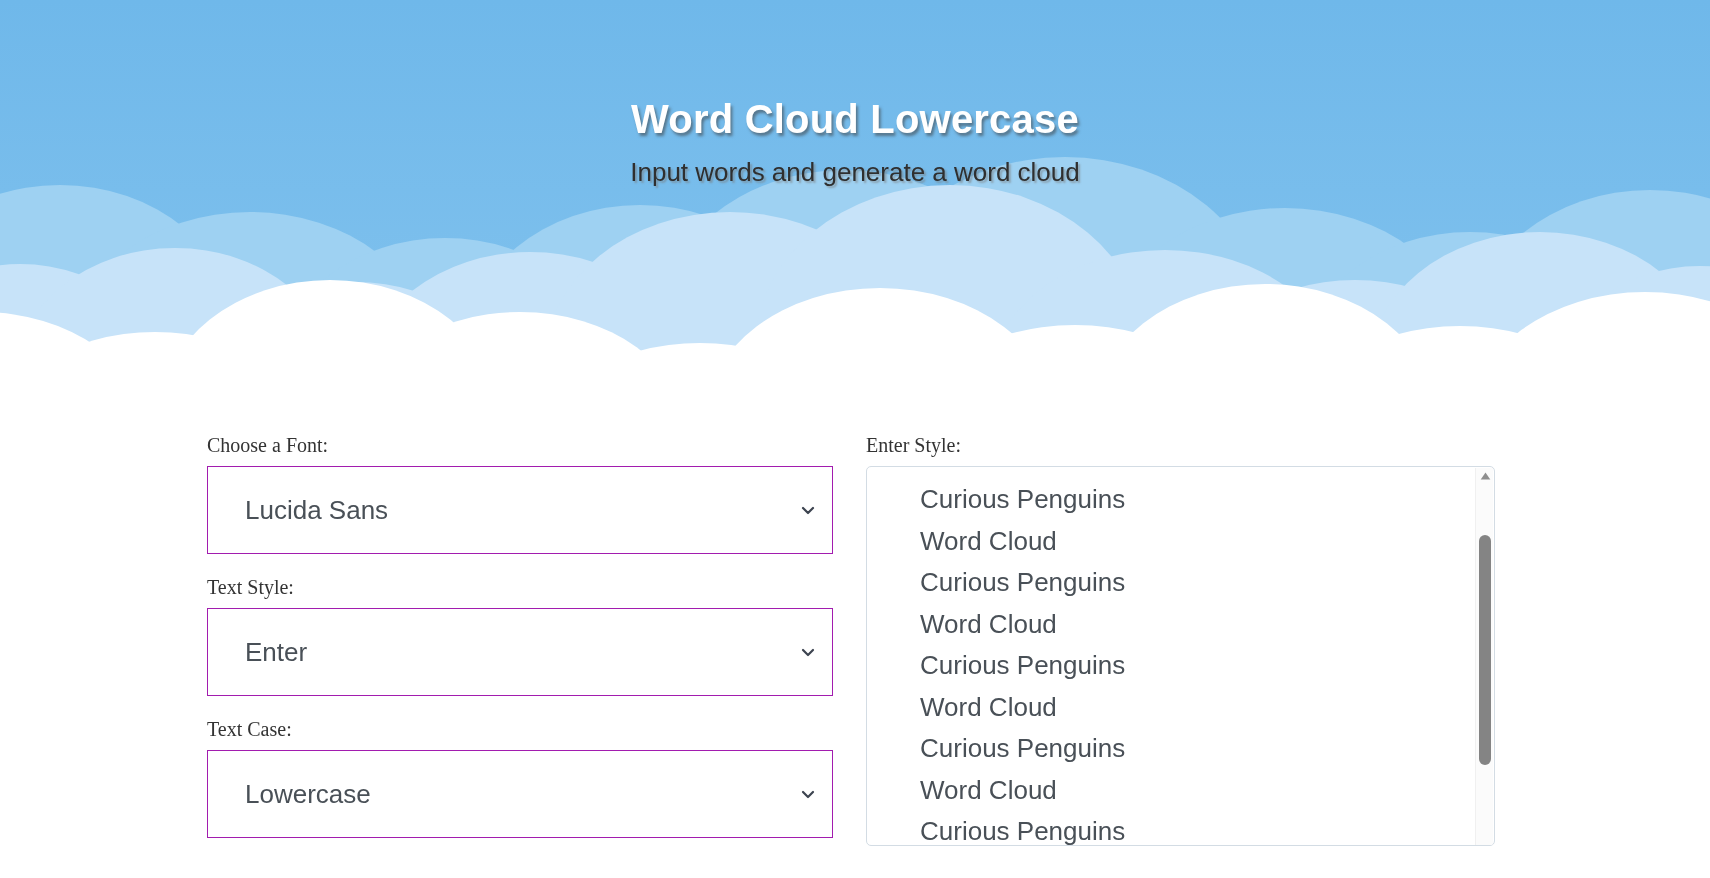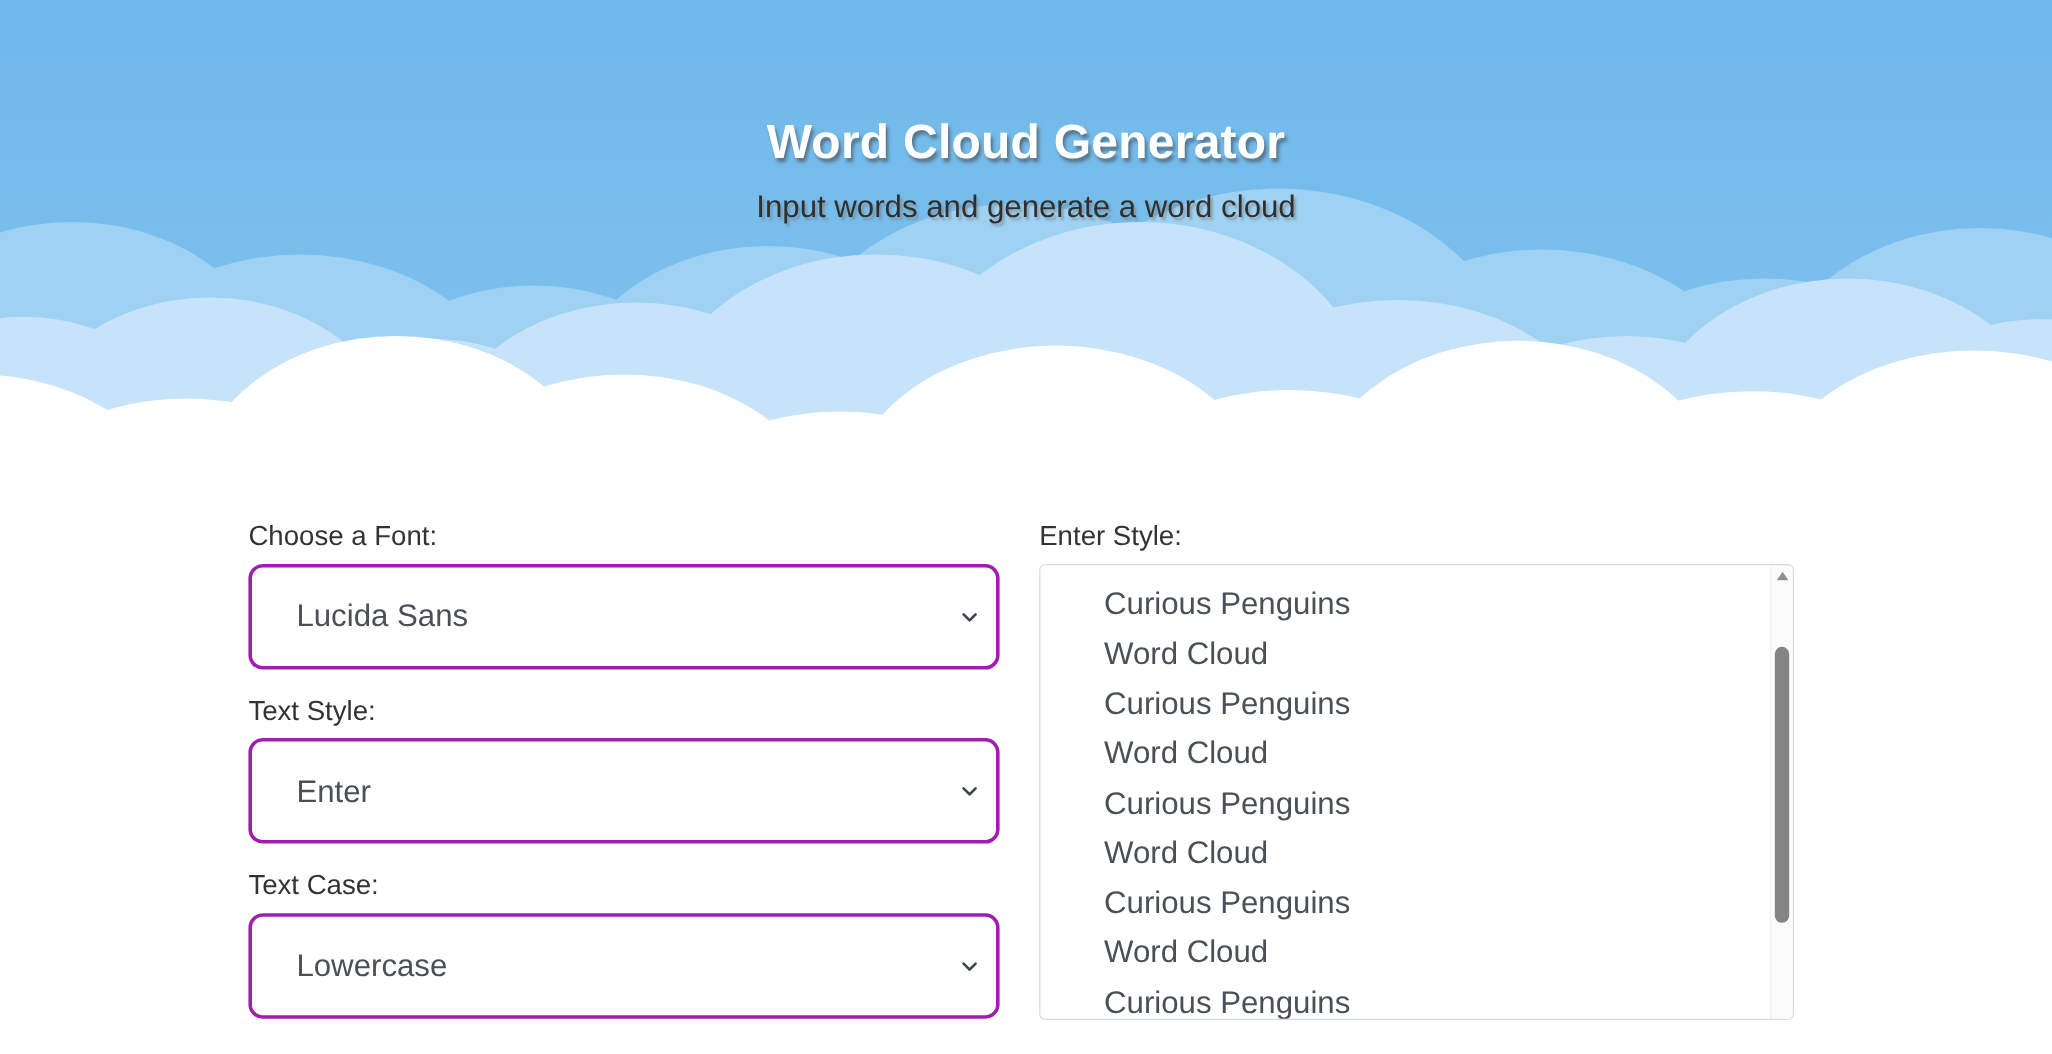--- a/index.html
+++ b/index.html
@@ -72,38 +72,38 @@
     width: 1290px;
     display: flex;
     gap: 33px;
   }
   .col-left { width: 626px; flex: 0 0 626px; }
   .col-right { width: 629px; flex: 0 0 629px; }
 
   .field { margin-bottom: 0; }
   .field-label {
     display: block;
-    font-size: 23px;
+    font-size: 20px;
     color: #333333;
     margin-bottom: 9px;
-    font-family: Liberation Sans, sans-serif;
+    font-family: Liberation Serif, serif;
     line-height: 1.2;
   }
   .field + .field { margin-top: 21px; }
 
   .select-wrap {
     position: relative;
     width: 626px;
     height: 88px;
   }
   .select-box {
     width: 626px;
     height: 88px;
-    border: 3px solid #a21caf;
-    border-radius: 12px;
+    border: 1px solid #a21caf;
+    border-radius: 0;
     background: #ffffff;
     padding-left: 37px;
     display: flex;
     align-items: center;
     font-size: 26px;
     color: #495057;
     font-family: "Liberation Sans", sans-serif;
     cursor: pointer;
   }
   .select-chevron {
@@ -228,21 +228,21 @@
       <ellipse cx="880" cy="420" rx="175" ry="132"></ellipse>
       <ellipse cx="1075" cy="440" rx="170" ry="115"></ellipse>
       <ellipse cx="1265" cy="418" rx="172" ry="134"></ellipse>
       <ellipse cx="1460" cy="440" rx="168" ry="114"></ellipse>
       <ellipse cx="1645" cy="422" rx="175" ry="130"></ellipse>
       <rect x="0" y="418" width="1710" height="2"></rect>
     </g>
   </svg>
 
   <div id="header-text">
-    <h1 id="app-title">Word Cloud Generator</h1>
+    <h1 id="app-title">Word Cloud Lowercase</h1>
     <h2 id="app-subtitle">Input words and generate a word cloud</h2>
   </div>
 </div>
 
 <div id="main">
   <div id="form-grid">
 
     <div class="col-left">
 
       <div class="field">

